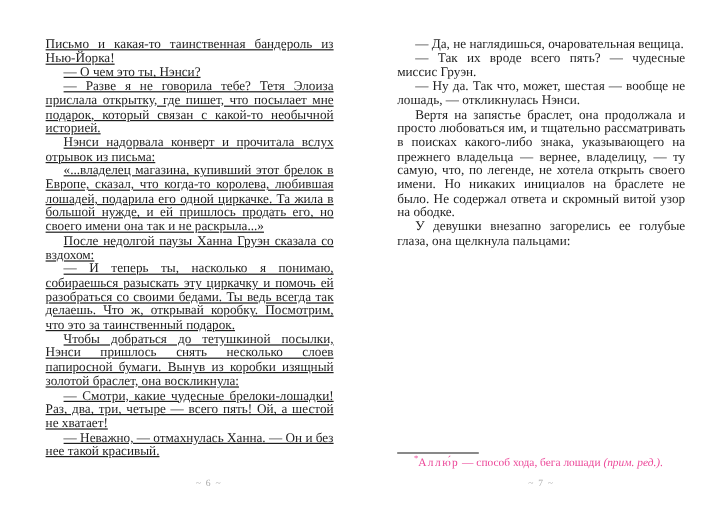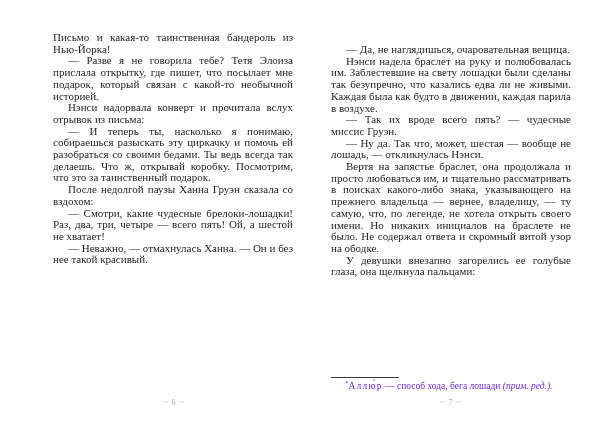--- a/index.html
+++ b/index.html
@@ -16,40 +16,40 @@
   }
   .page-column {
     position: absolute;
     top: 32px;
     width: 240px;
     color: #1f1f1f;
     font-size: 11px;
     line-height: 11.7px;
     text-align: justify;
   }
-  .page-left  { left: 53px; }
-  .page-right { left: 331px; margin-top: 12px; }
+  .page-left  { left: 38px; text-decoration: underline; }
+  .page-right { left: 331px; }
   .para {
     margin: 0;
     padding: 0;
     text-indent: 15px;
   }
   
   .page-left .para:first-child { text-indent: 0; }
   sup.fn-mark {
     font-size: 7px;
     line-height: 0;
     vertical-align: super;
   }
   .footnote {
     position: absolute;
     left: 331px;
     top: 377px;
     width: 240px;
-    color: #6d28d9;
+    color: #ec4899;
   }
   .footnote-rule {
     width: 68px;
     height: 0;
     border-top: 1px solid #3c3c3c;
     margin: 0 0 3px 0;
   }
   .footnote-text {
     margin: 0;
     font-size: 9.5px;
@@ -73,31 +73,33 @@
   .footer-right { left: 331px; }
   .page-footer .orn { color: #b5b5b5; }
 </style>
 </head>
 <body>
 
 <div>
 
   <div class="page-column page-left">
       <p class="para">Письмо и какая-то таинственная бандероль из Нью-Йорка!</p>
+      <p class="para">— О чем это ты, Нэнси?</p>
       <p class="para">— Разве я не говорила тебе? Тетя Элоиза прислала открытку, где пишет, что посылает мне подарок, который связан с какой-то необычной историей.</p>
       <p class="para">Нэнси надорвала конверт и прочитала вслух отрывок из письма:</p>
+      <p class="para">«...владелец магазина, купивший этот брелок в Европе, сказал, что когда-то королева, любившая лошадей, подарила его одной циркачке. Та жила в большой нужде, и ей пришлось продать его, но своего имени она так и не раскрыла...»</p>
+      <p class="para">После недолгой паузы Ханна Груэн сказала со вздохом:</p>
       <p class="para">— И теперь ты, насколько я понимаю, собираешься разыскать эту циркачку и помочь ей разобраться со своими бедами. Ты ведь всегда так делаешь. Что ж, открывай коробку. Посмотрим, что это за таинственный подарок.</p>
-      <p class="para">После недолгой паузы Ханна Груэн сказала со вздохом:</p>
+      <p class="para">Чтобы добраться до тетушкиной посылки, Нэнси пришлось снять несколько слоев папиросной бумаги. Вынув из коробки изящный золотой браслет, она воскликнула:</p>
       <p class="para">— Смотри, какие чудесные брелоки-лошадки! Раз, два, три, четыре — всего пять! Ой, а шестой не хватает!</p>
       <p class="para">— Неважно, — отмахнулась Ханна. — Он и без нее такой красивый.</p>
     </div>
 
   <div class="page-column page-right">
       <p class="para">— Да, не наглядишься, очаровательная вещица.</p>
-      <p class="para">Нэнси надела браслет на руку и полюбовалась им. Заблестевшие на свету лошадки были сделаны так безупречно, что казались едва ли не живыми. Каждая была как будто в движении, каждая парила в воздухе.</p>
       <p class="para">— Так их вроде всего пять? — чудесные миссис Груэн.</p>
       <p class="para">— Ну да. Так что, может, шестая — вообще не лошадь, — откликнулась Нэнси.</p>
       <p class="para">Вертя на запястье браслет, она продолжала и просто любоваться им, и тщательно рассматривать в поисках какого-либо знака, указывающего на прежнего владельца — вернее, владелицу, — ту самую, что, по легенде, не хотела открыть своего имени. Но никаких инициалов на браслете не было. Не содержал ответа и скромный витой узор на ободке.</p>
       <p class="para">У девушки внезапно загорелись ее голубые глаза, она щелкнула пальцами:</p>
     </div>
 
   <div class="footnote">
     <div class="footnote-rule"></div>
     <p class="footnote-text"><sup class="fn-mark">*</sup><span class="term">Аллю́р</span><span> — способ хода, бега лошади </span><span class="source">(прим. ред.).</span></p>
   </div>

